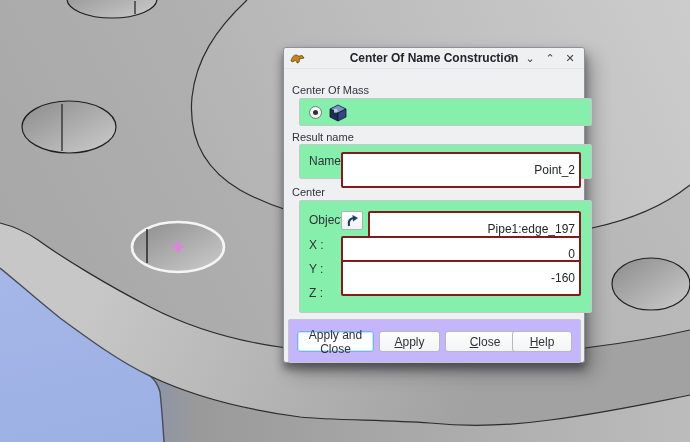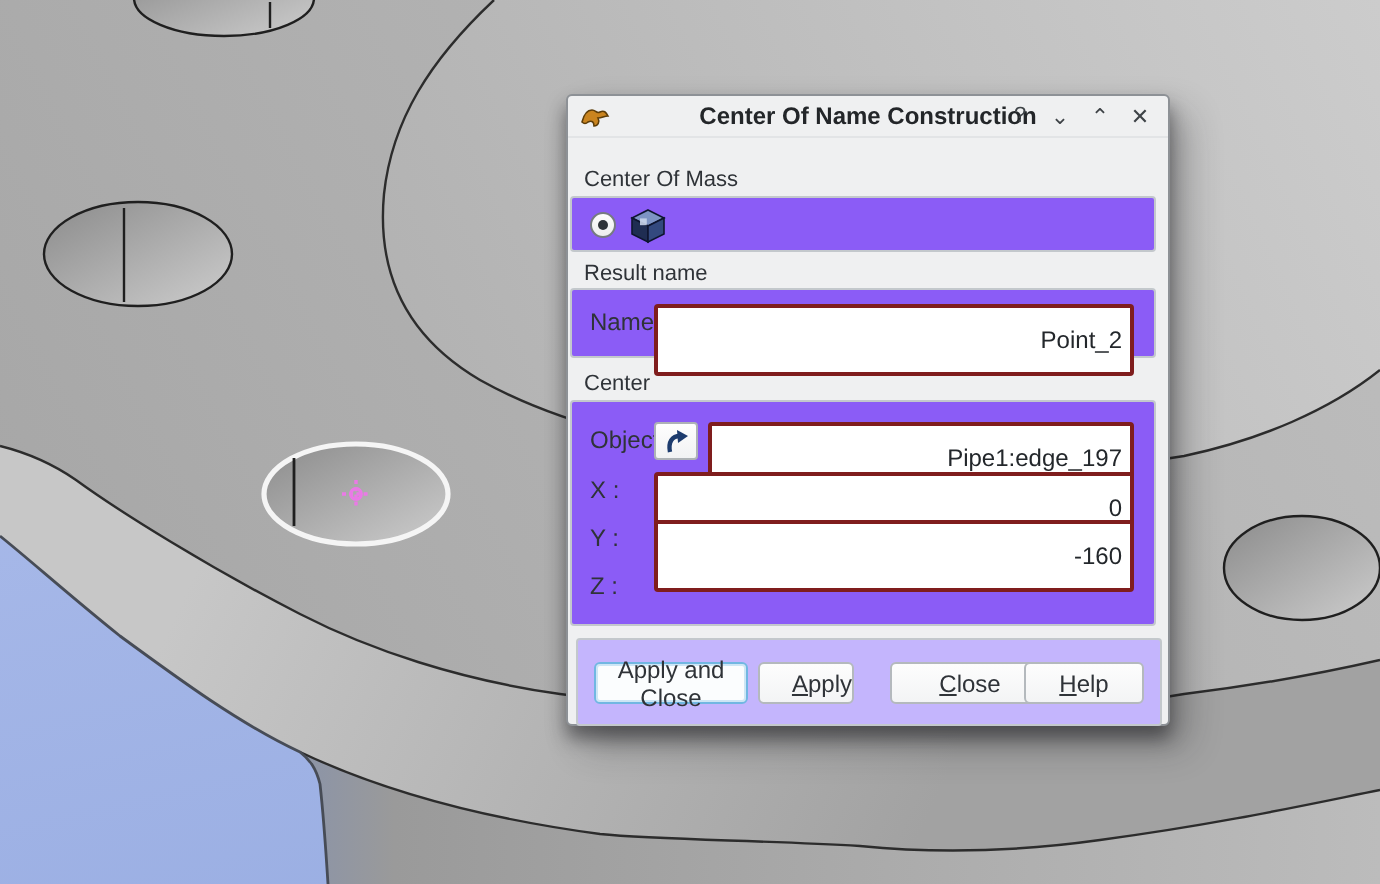--- a/index.html
+++ b/index.html
@@ -18,22 +18,22 @@
   .titlebar { position:absolute; left:0; top:0; right:0; height:21px;
     display:flex; align-items:center; padding:0 6px;
     border-bottom:1px solid #e2e4e6; border-radius:3px 3px 0 0; background:#eff0f1; }
   .title { position:absolute; left:0; right:0; text-align:center;
     font-weight:600; font-size:12px; color:#232629; pointer-events:none; }
   .tb-btns { margin-left:auto; display:flex; gap:4px; z-index:2; }
   .tb-btn { width:16px; height:16px; display:flex; align-items:center; justify-content:center;
     color:#3e4347; font-size:11px; cursor:default; }
 
   .grp-label { position:absolute; left:8px; font-size:11px; color:#2f3338; }
-  .frame { position:absolute; left:1px; width:293px;
-    border:1px solid #c3c8cc; border-radius:2px; background:#8b5cf6; }
+  .frame { position:absolute; left:15px; width:293px;
+    border:1px solid #c3c8cc; border-radius:2px; background:#86efac; }
 
   .row-label { position:absolute; color:#2f3338; font-size:12px; line-height:19px; }
   .tfield { position:absolute; height:19px; background:#fff;
     border:2px solid #7f1d1d; border-radius:2px; font-family:"Liberation Sans",sans-serif;
     font-size:12px; color:#23272b; padding:16px 4px; outline:none;text-align:right; }
 
   .radio { position:absolute; left:9px; top:7px; width:13px; height:13px; border-radius:50%;
     background:linear-gradient(#fdfdfd,#eceded); border:1px solid #767b80;
     display:flex; align-items:center; justify-content:center; }
   .radio .dot { width:5px; height:5px; border-radius:50%; background:#2e3338; }
@@ -188,21 +188,21 @@
       <span class="row-label" style="left:9px; top:59px;">Y :</span>
       <input class="tfield" style="left: 41px; top: 59px; width: 240px;" value="-160">
 
       <span class="row-label" style="left:9px; top:83px;">Z :</span>
     </div>
 
     <div class="btn-row">
       <button class="btn focused" style="left:8px; width:77px;">
         <span>Apply and Close</span>
       </button>
-      <button class="btn" style="left:90px; width:48px;justify-content:flex-end;">
+      <button class="btn" style="left:90px; width:61px;">
         <span><span class="mn">A</span><span>pply</span></span>
       </button>
       <button class="btn" style="left:156px; width:80px;">
         <span><span class="mn">C</span><span>lose</span></span>
       </button>
       <button class="btn" style="left:223px; width:60px;">
         <span><span class="mn">H</span><span>elp</span></span>
       </button>
     </div>
   </div>

